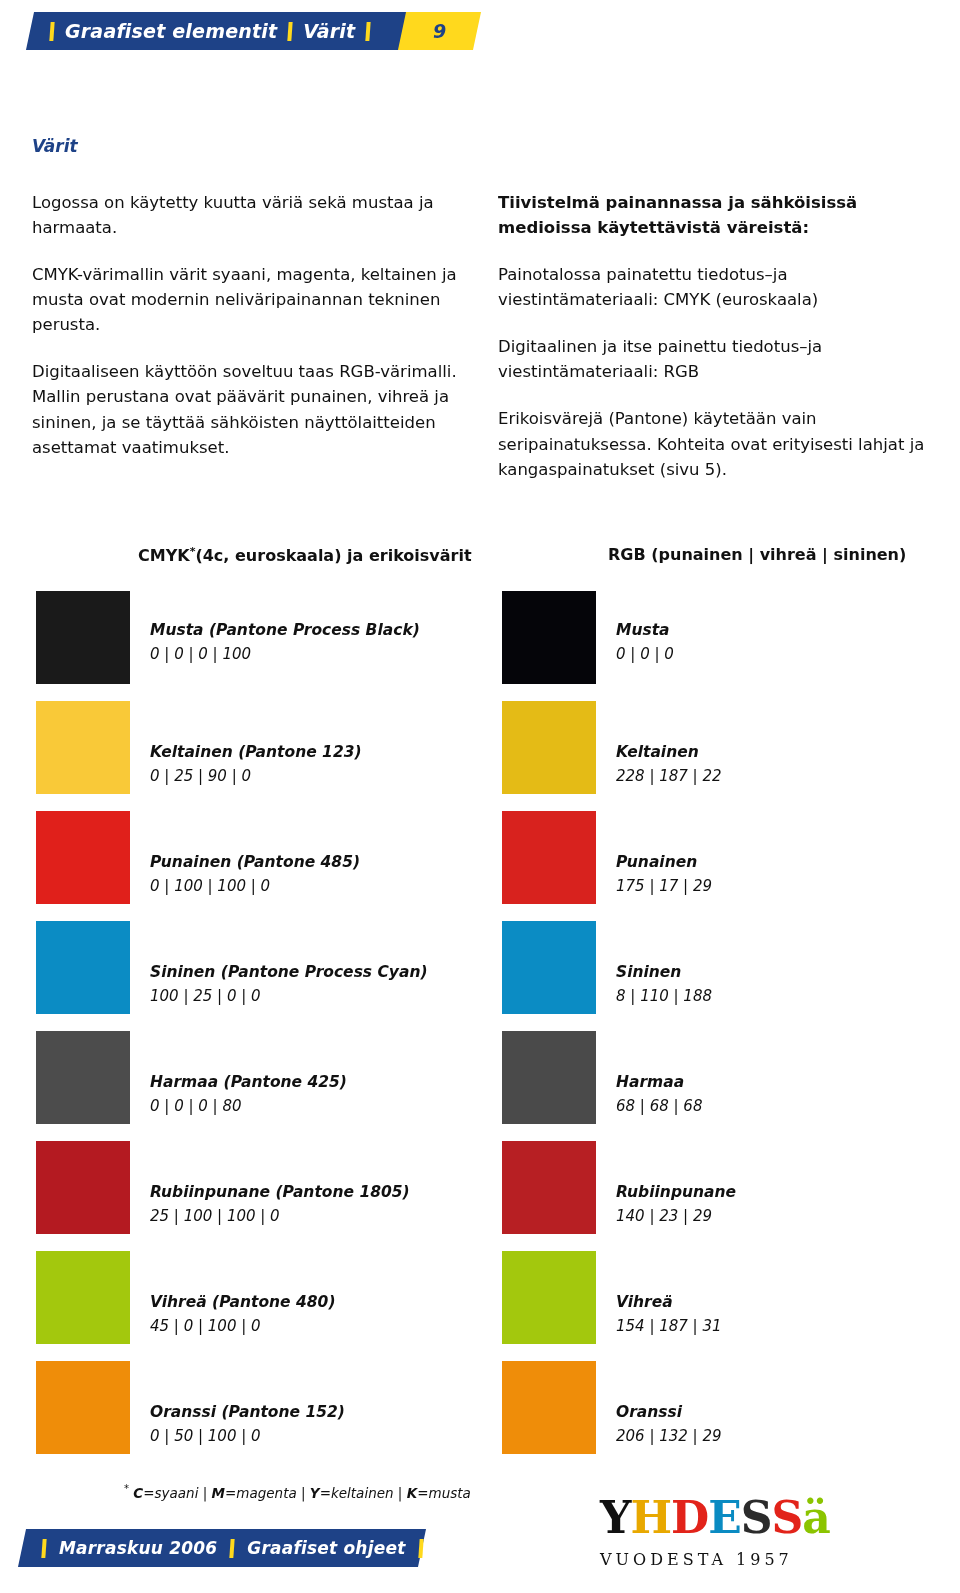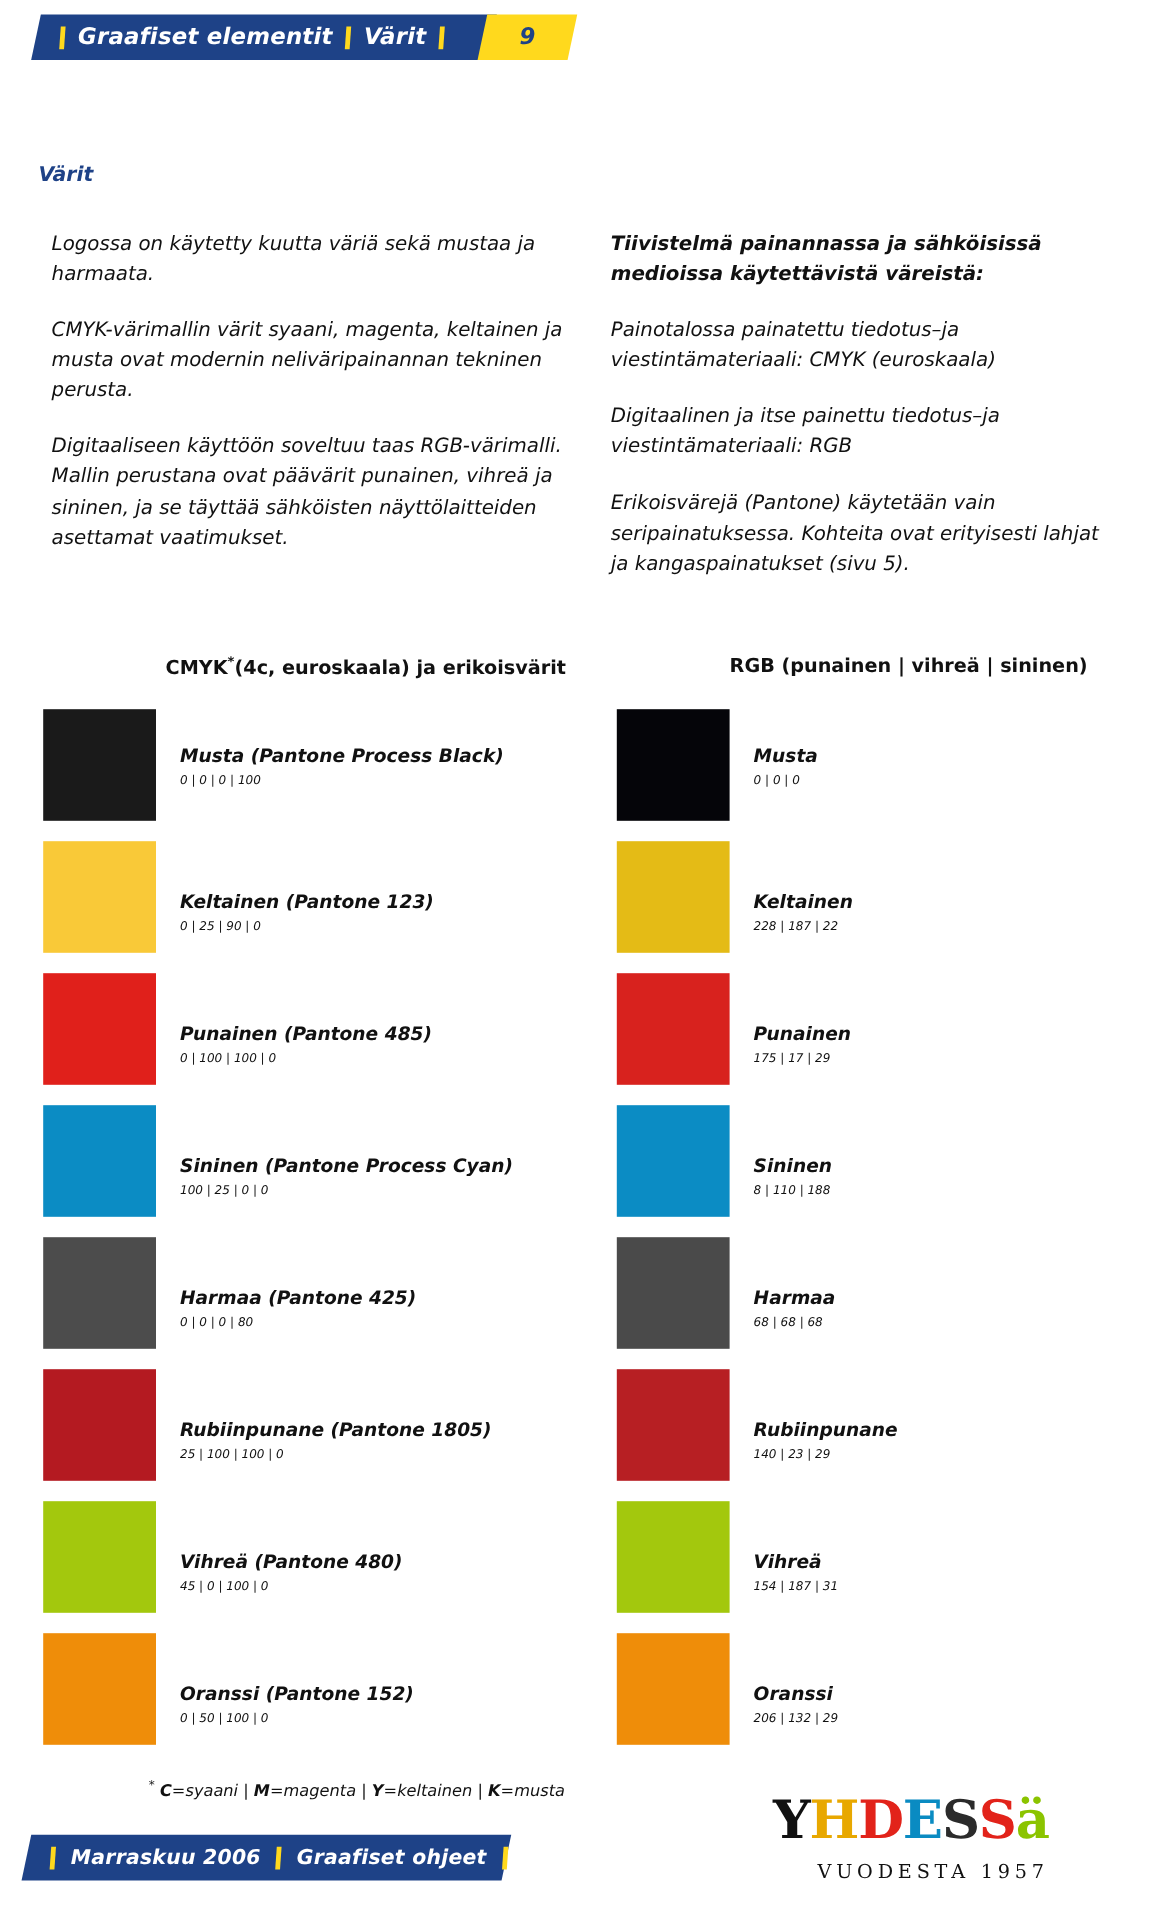--- a/index.html
+++ b/index.html
@@ -87,42 +87,41 @@
     top: 136px;
     font-size: 17px;
     font-style: italic;
     font-weight: bold;
     color: #1e4287;
   }
   .col-left  { position: absolute; left: 32px;  top: 190px; width: 440px; }
   .col-right { position: absolute; left: 498px; top: 190px; width: 432px; }
   .para {
     font-size: 16.5px;
-    font-style: italic;
     line-height: 1.52;
-    margin: 0 0 22px 11px;
+    margin: 0 0 22px 0;
     color: #111111;
   }
   .para.bold { font-weight: bold; }
 
   .sub-head {
     position: absolute;
     font-size: 16px;
     font-weight: bold;
     top: 545px;
     white-space: nowrap;
   }
   .sub-head.left  { left: 138px; }
   .sub-head.right { left: 608px; }
   .sub-head sup { font-size: 11px; vertical-align: super; }
 
   
   .swatch-col { position: absolute; top: 591px; }
   .swatch-col.left  { left: 36px;  }
-  .swatch-col.right { left: 502px; margin-left: 12px; }
+  .swatch-col.right { left: 502px; }
 
   .swatch-row {
     position: relative;
     height: 110px;
     display: flex;
     align-items: flex-start;
   }
   .chip {
     width: 94px;
     height: 93px;
@@ -133,21 +132,21 @@
     padding-top: 42px;
   }
   .chip-name {
     font-size: 15.5px;
     font-style: italic;
     font-weight: bold;
     white-space: nowrap;
     line-height: 1.25;
   }
   .chip-values {
-    font-size: 10px;
+    font-size: 15px;
     font-style: italic;
     margin-top: 5px;
     white-space: nowrap;
     line-height: 1.25;
   }
   
   .swatch-row:first-child .chip-text { padding-top: 30px; }
 
   
   .footnote {
@@ -157,24 +156,24 @@
     font-size: 13.5px;
     font-style: italic;
     white-space: nowrap;
   }
   .footnote b { font-weight: bold; font-style: italic; }
   .footnote sup { font-size: 10px; vertical-align: super; }
 
   
   .logo {
     position: absolute;
-    left: 624px;
+    left: 600px;
     top: 1496px;
     width: 250px;
-    text-align: right;
+    text-align: left;
   }
   .logo-word {
     font-family: "DejaVu Serif", "Liberation Serif", serif;
     font-weight: bold;
     font-size: 44px;
     letter-spacing: -1px;
     line-height: 1;
     white-space: nowrap;
   }
   .logo-word span { display: inline-block; }

